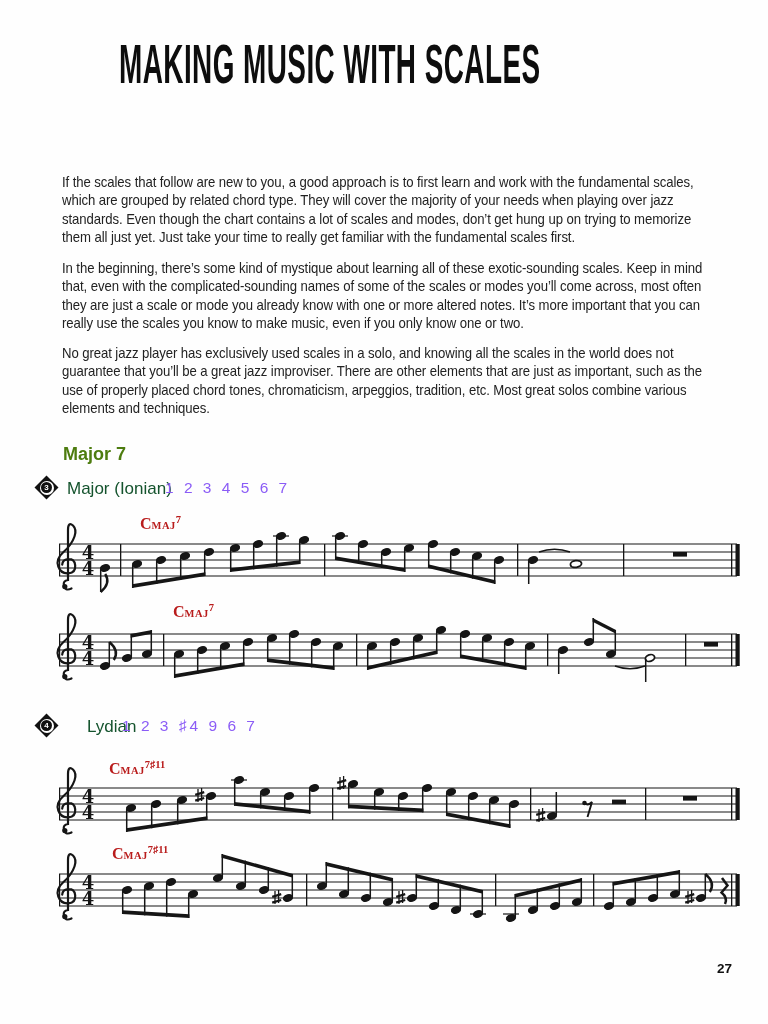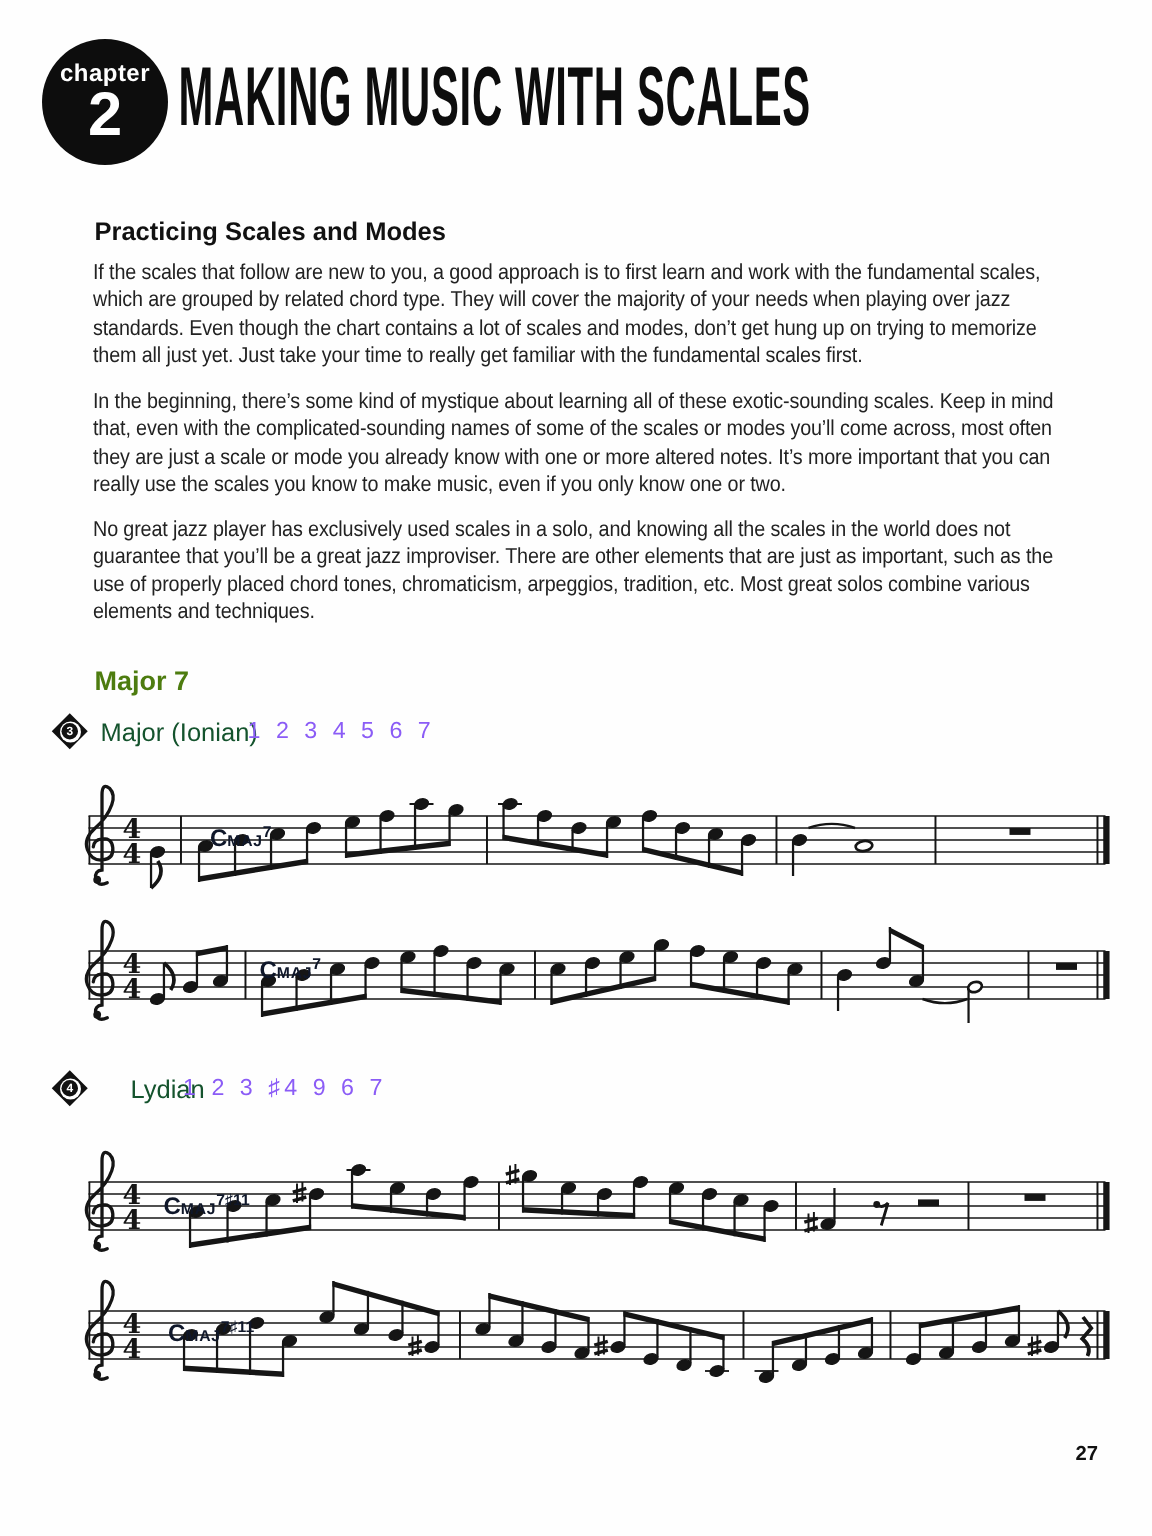--- a/index.html
+++ b/index.html
@@ -27,40 +27,35 @@
   .track-icon .dia{position:absolute;left:4px;top:4px;width:17px;height:17px;background:#111;transform:rotate(45deg);}
   .track-icon .ring{position:absolute;left:5.5px;top:5.5px;width:14px;height:14px;border-radius:50%;background:#fff;}
   .track-icon .core{position:absolute;left:7px;top:7px;width:11px;height:11px;border-radius:50%;background:#111;
                     color:#fff;font-size:8px;font-weight:bold;display:flex;align-items:center;justify-content:center;}
   .track-name{position:absolute;top:4px;font-size:17px;color:#14532d;}
   .degrees{position:absolute;top:4px;font-size:15.5px;letter-spacing:3px;color:#8b5cf6;}
 
   
   .staffwrap{position:absolute;left:25px;width:740px;height:92px;}
   .staffwrap svg{position:absolute;left:0;top:0;}
-  .chord{position:absolute;font-weight:bold;color:#0f172a;font-family:Liberation Sans, sans-serif;white-space:nowrap;margin-top:35px;}
+  .chord{position:absolute;font-weight:bold;color:#b91c1c;font-family:Liberation Serif, serif;white-space:nowrap;}
   .chord .chord-root{font-size:16px;}
   .chord .chord-qual{font-size:10.5px;letter-spacing:.5px;}
   .chord sup{font-size:10.5px;font-weight:bold;}
 
   .pageno{position:absolute;right:36px;top:961px;font-size:13.5px;font-weight:bold;color:#111;}
 </style>
 </head>
 <body>
 
 <div id="page">
 
-  <div class="badge">
-    <div class="lab">chapter</div>
-    <div class="num">2</div>
-  </div>
 
   <div class="title">MAKING MUSIC WITH SCALES</div>
 
-  <div class="h2" style="top:145px;">Practicing Scales and Modes</div>
   <div class="para" style="top:173px;">If the scales that follow are new to you, a good approach is to first learn and work with the fundamental scales, which are grouped by related chord type. They will cover the majority of your needs when playing over jazz standards. Even though the chart contains a lot of scales and modes, don’t get hung up on trying to memorize them all just yet. Just take your time to really get familiar with the fundamental scales first.</div>
   <div class="para" style="top:259px;">In the beginning, there’s some kind of mystique about learning all of these exotic-sounding scales. Keep in mind that, even with the complicated-sounding names of some of the scales or modes you’ll come across, most often they are just a scale or mode you already know with one or more altered notes. It’s more important that you can really use the scales you know to make music, even if you only know one or two.</div>
   <div class="para" style="top:344px;">No great jazz player has exclusively used scales in a solo, and knowing all the scales in the world does not guarantee that you’ll be a great jazz improviser. There are other elements that are just as important, such as the use of properly placed chord tones, chromaticism, arpeggios, tradition, etc. Most great solos combine various elements and techniques.</div>
 
   <div class="h3" style="top:444px;">Major 7</div>
 
   <div class="trackrow" style="left:0;top:475px;width:768px;">
     <div class="track-icon" style="left:34px;">
       <div class="dia"></div>
       <div class="ring"></div>

